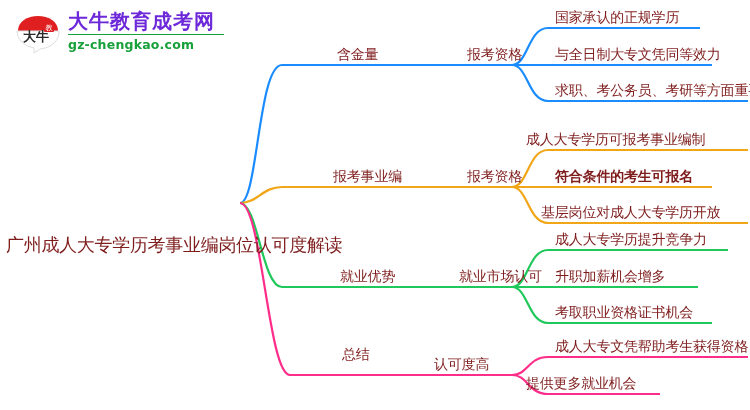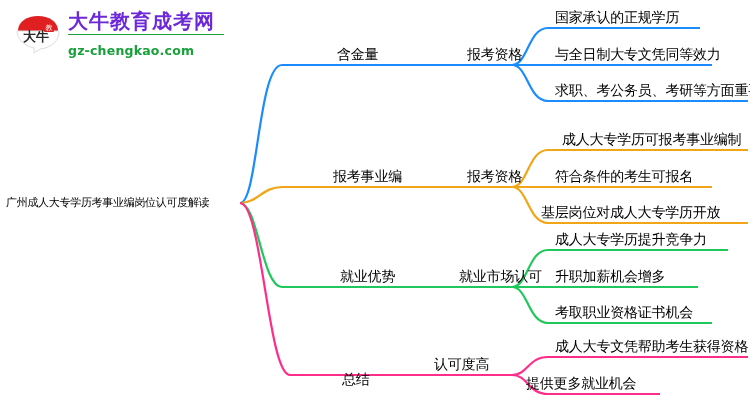--- a/index.html
+++ b/index.html
@@ -56,35 +56,36 @@
     white-space: nowrap;
   }
   .logo-en {
     font-size: 12.5px;
     font-weight: bold;
     color: #18a03a;
     letter-spacing: 0.2px;
     line-height: 16px;
     white-space: nowrap;
     border-top: 1px solid #18a03a;
-    padding-top: 8px;
+    padding-top: 2px;
     margin-top: 1px;
   }
 
   
   .node {
     position: absolute;
     white-space: nowrap;
-    color: #000000;
+    color: #7f1d1d;
     font-family: "DejaVu Sans", "Liberation Sans", sans-serif;
   }
   .root-node {
-    font-size: 11px;
+    font-size: 18px;
     line-height: 18px;
     letter-spacing: -0.3px;
+    margin-top: 42px;
   }
   .lvl1-node, .lvl2-node {
     font-size: 14px;
     line-height: 17px;
     letter-spacing: -0.2px;
   }
   .leaf-node {
     font-size: 14px;
     line-height: 17px;
     letter-spacing: -0.2px;
@@ -157,28 +158,28 @@
   <div class="node root-node" style="left:6px; top:194px;">广州成人大专学历考事业编岗位认可度解读</div>
 
   <div class="node lvl1-node" style="left:337px; top:46px;">含金量</div>
   <div class="node lvl2-node" style="left:467px; top:46px;">报考资格</div>
   <div class="node leaf-node" style="left:555px; top:9px;">国家承认的正规学历</div>
   <div class="node leaf-node" style="left:555px; top:46px;">与全日制大专文凭同等效力</div>
   <div class="node leaf-node" style="left:555px; top:82px;">求职、考公务员、考研等方面重要</div>
 
   <div class="node lvl1-node" style="left:333px; top:168px;">报考事业编</div>
   <div class="node lvl2-node" style="left:467px; top:168px;">报考资格</div>
-  <div class="node leaf-node" style="left:562px; top:131px;">成人大专学历可报考事业编制</div>
-  <div class="node leaf-node" style="left:555px; top:168px;">符合条件的考生可报名</div>
+  <div class="node leaf-node" style="left:526px; top:131px;">成人大专学历可报考事业编制</div>
+  <div class="node leaf-node" style="left:555px; top:168px;font-weight:bold;">符合条件的考生可报名</div>
   <div class="node leaf-node" style="left:541px; top:204px;">基层岗位对成人大专学历开放</div>
 
   <div class="node lvl1-node" style="left:340px; top:268px;">就业优势</div>
   <div class="node leaf-node" style="left:555px; top:231px;">成人大专学历提升竞争力</div>
   <div class="node lvl2-node" style="left:459px; top:268px;">就业市场认可</div>
   <div class="node leaf-node" style="left:555px; top:268px;">升职加薪机会增多</div>
   <div class="node leaf-node" style="left:555px; top:304px;">考取职业资格证书机会</div>
 
-  <div class="node lvl1-node" style="left:342px; top:371px;">总结</div>
+  <div class="node lvl1-node" style="left:342px; top:346px;">总结</div>
   <div class="node lvl2-node" style="left:434px; top:356px;text-align:right;">认可度高</div>
   <div class="node leaf-node" style="left:555px; top:338px;">成人大专文凭帮助考生获得资格</div>
   <div class="node leaf-node" style="left:526px; top:375px;">提供更多就业机会</div>
 
 </div>
 
 </body></html>

